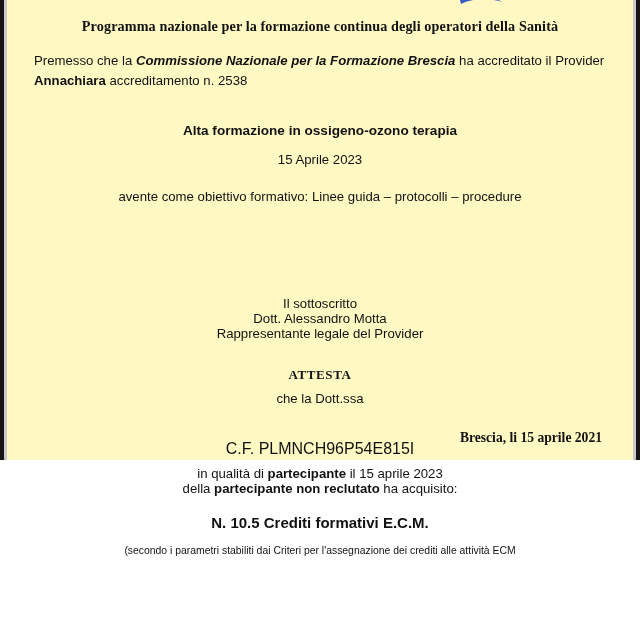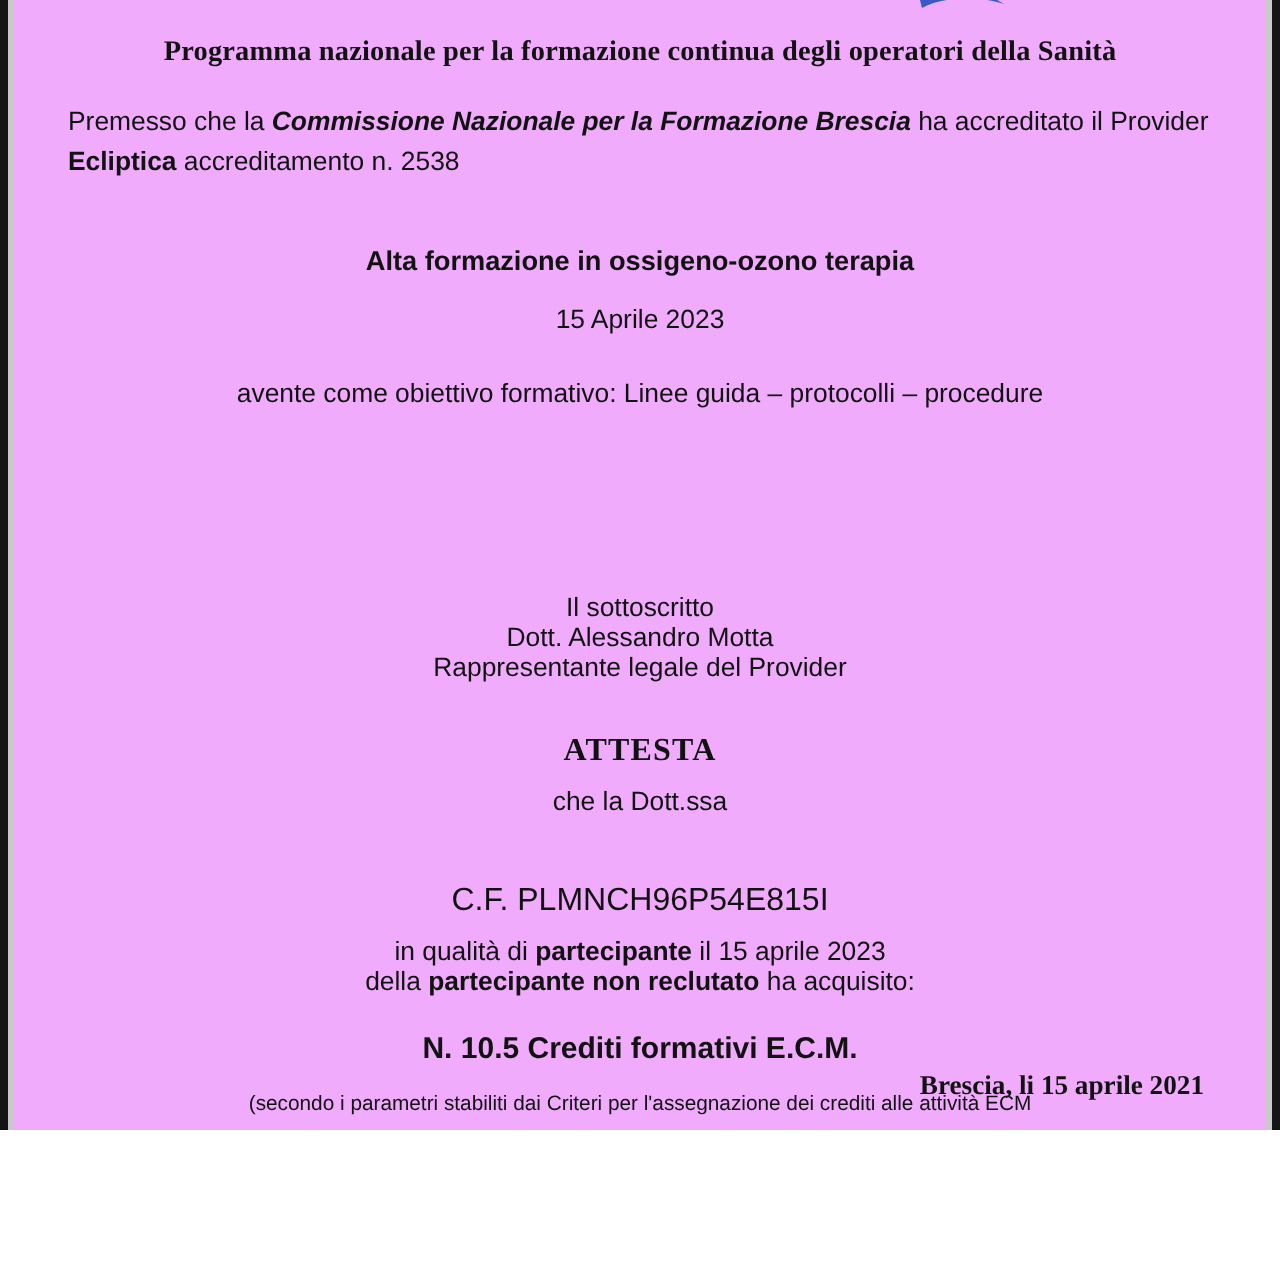--- a/index.html
+++ b/index.html
@@ -13,22 +13,22 @@
     overflow: hidden;
     font-family: "Liberation Sans", sans-serif;
     color: #121212;
     -webkit-font-smoothing: antialiased;
   }
 
   
   #page {
     position: relative;
     width: 640px;
-    height: 565px;
-    background: #f0abfc;
+    height: 460px;
+    background: #fef9c3;
     box-sizing: border-box;
   }
   .edge {
     position: absolute;
     top: 0;
     bottom: 0;
     width: 4px;
     background: #151515;
   }
   .edge.left  { left: 0; }
@@ -86,21 +86,21 @@
   }
 
   .plain-center {
     font-size: 13.2px;
     text-align: center;
   }
 
   .attesta {
     font-family: "Liberation Serif", serif;
     font-weight: bold;
-    font-size: 16px;
+    font-size: 13px;
     text-align: center;
     letter-spacing: 0.6px;
   }
 
   .recipient {
     font-size: 21.5px;
     font-weight: bold;
     text-align: center;
     letter-spacing: 0.1px;
   }
@@ -168,21 +168,21 @@
   <div id="content">
 
     <div class="sp-18"></div>
 
     <p class="line heading-serif">Programma nazionale per la formazione continua degli operatori della Sanità</p>
 
     <div class="sp-16"></div>
 
     <p class="line body-line"><span>Premesso che la </span><span class="bi">Commissione Nazionale per la Formazione Brescia</span><span> ha accreditato il Provider</span></p>
 
-    <p class="line body-line"><span class="b">Ecliptica</span><span> accreditamento n. </span><span>2538</span></p>
+    <p class="line body-line"><span class="b">Annachiara</span><span> accreditamento n. </span><span>2538</span></p>
 
     <div class="sp-10"></div>
 
 
     <div class="sp-22"></div>
 
     <p class="line title-bold">Alta formazione in ossigeno-ozono terapia</p>
 
     <div class="sp-14"></div>
 

